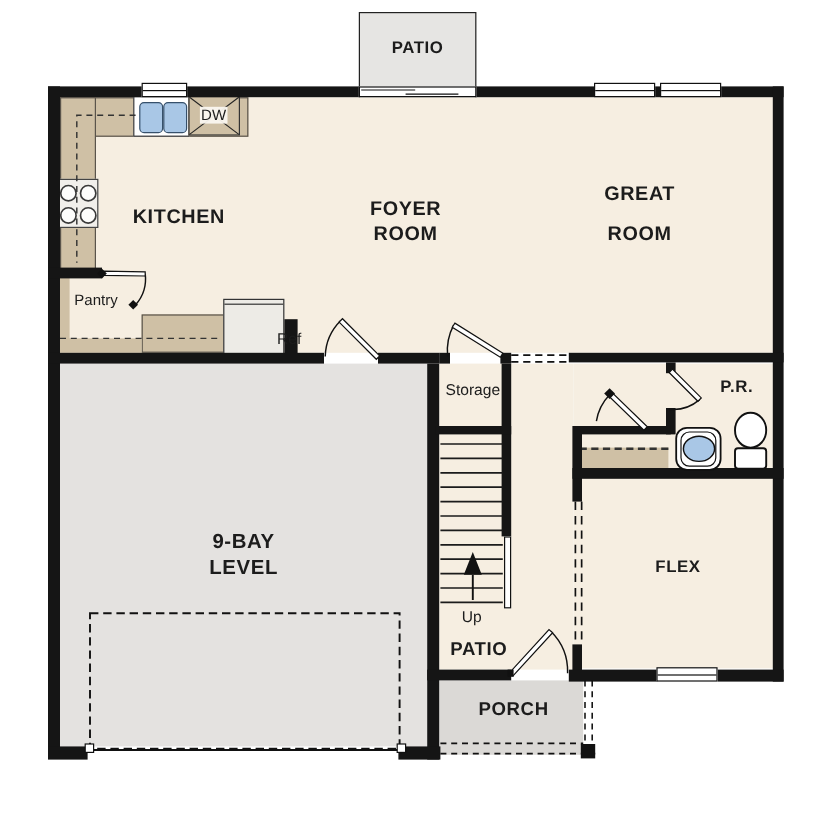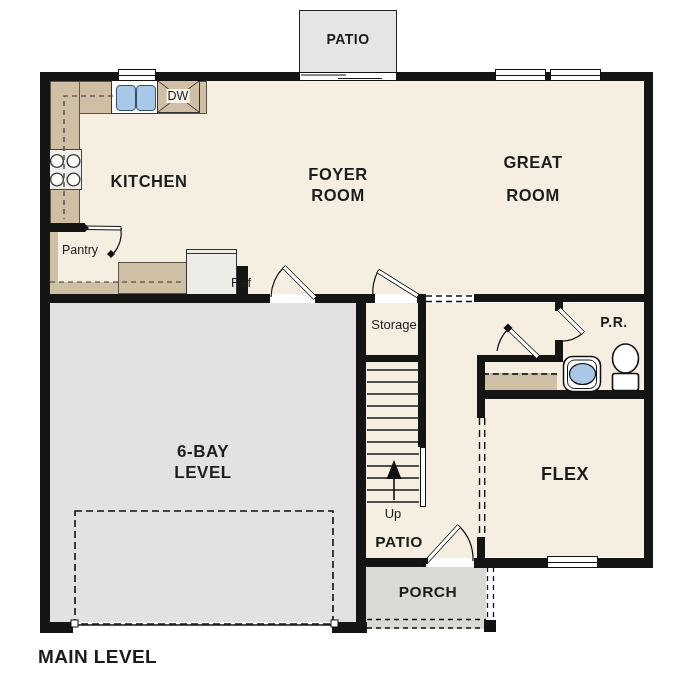--- a/index.html
+++ b/index.html
@@ -176,26 +176,25 @@
       <ellipse cx="582.5" cy="374" rx="13" ry="10.5" fill="#a9c7e6" stroke="#111" stroke-width="1.2"></ellipse>
     </g>
   </svg>
 
   <div class="label room" style="left:348px;top:31px;font-size:14px;">PATIO</div>
   <div class="label room" style="left:149px;top:172px;">KITCHEN</div>
   <div class="label room" style="left:338px;top:165px;">FOYER</div>
   <div class="label room" style="left:338px;top:186px;">ROOM</div>
   <div class="label room" style="left:533px;top:153px;">GREAT</div>
   <div class="label room" style="left:533px;top:186px;">ROOM</div>
-  <div class="label room" style="left:203px;top:442px;font-size:17px;">6-BAY</div>
+  <div class="label room" style="left:203px;top:442px;font-size:17px;">9-BAY</div>
   <div class="label room" style="left:203px;top:463px;font-size:17px;">LEVEL</div>
-  <div class="label room" style="left:565px;top:464px;font-size:18px;">FLEX</div>
+  <div class="label room" style="left:565px;top:464px;font-size:14px;">FLEX</div>
   <div class="label room" style="left:399px;top:533px;font-size:15.5px;">PATIO</div>
   <div class="label room" style="left:428px;top:583px;font-size:15.5px;">PORCH</div>
   <div class="label room" style="left:614px;top:314px;font-size:14px;">P.R.</div>
   <div class="label small" style="left:394px;top:317px;">Storage</div>
   <div class="label small" style="left:80px;top:243px;font-size:12.5px;">Pantry</div>
   <div class="label small" style="left:211px;top:275px;margin-left:30px;">Ref</div>
   <div class="label small" style="left:178px;top:89px;font-size:12.5px;background:rgba(250,247,240,.95);padding:0 1px;">DW</div>
   <div class="label small" style="left:393px;top:506px;">Up</div>
-  <div class="label" style="left:38px;top:646px;transform:none;font-weight:bold;font-size:19px;letter-spacing:.4px;">MAIN LEVEL</div>
 
 </div>
 
 </body></html>

